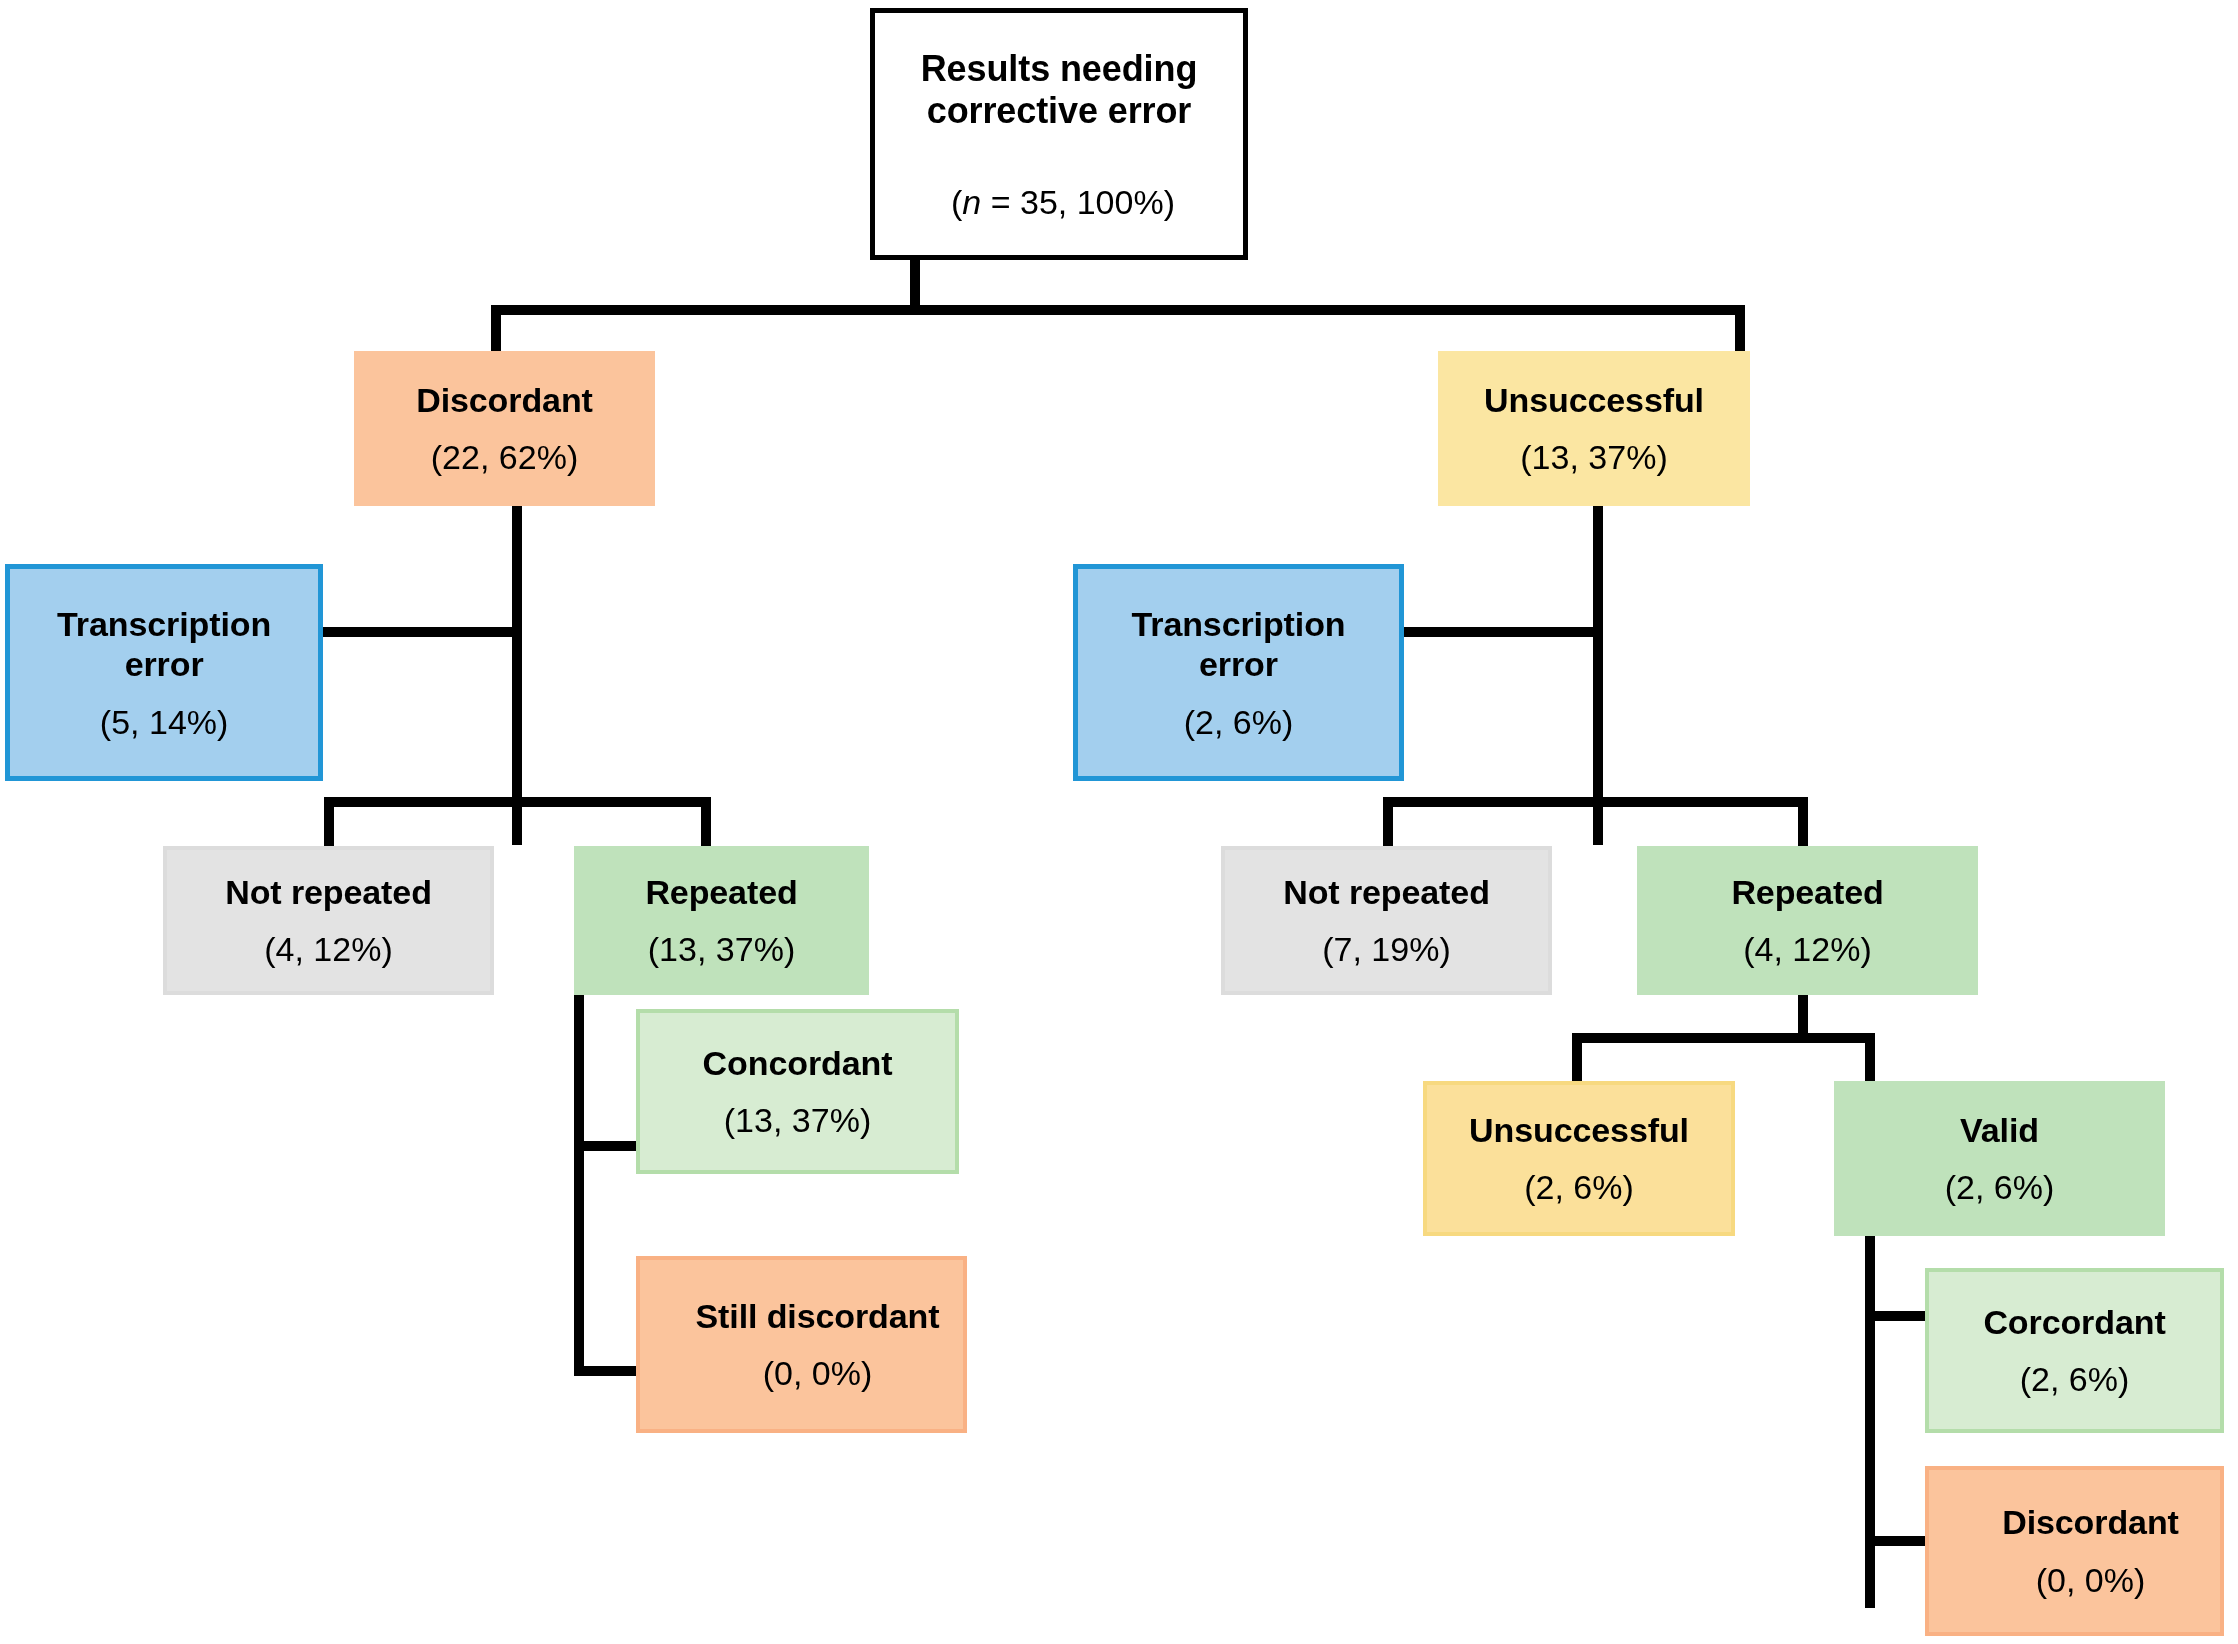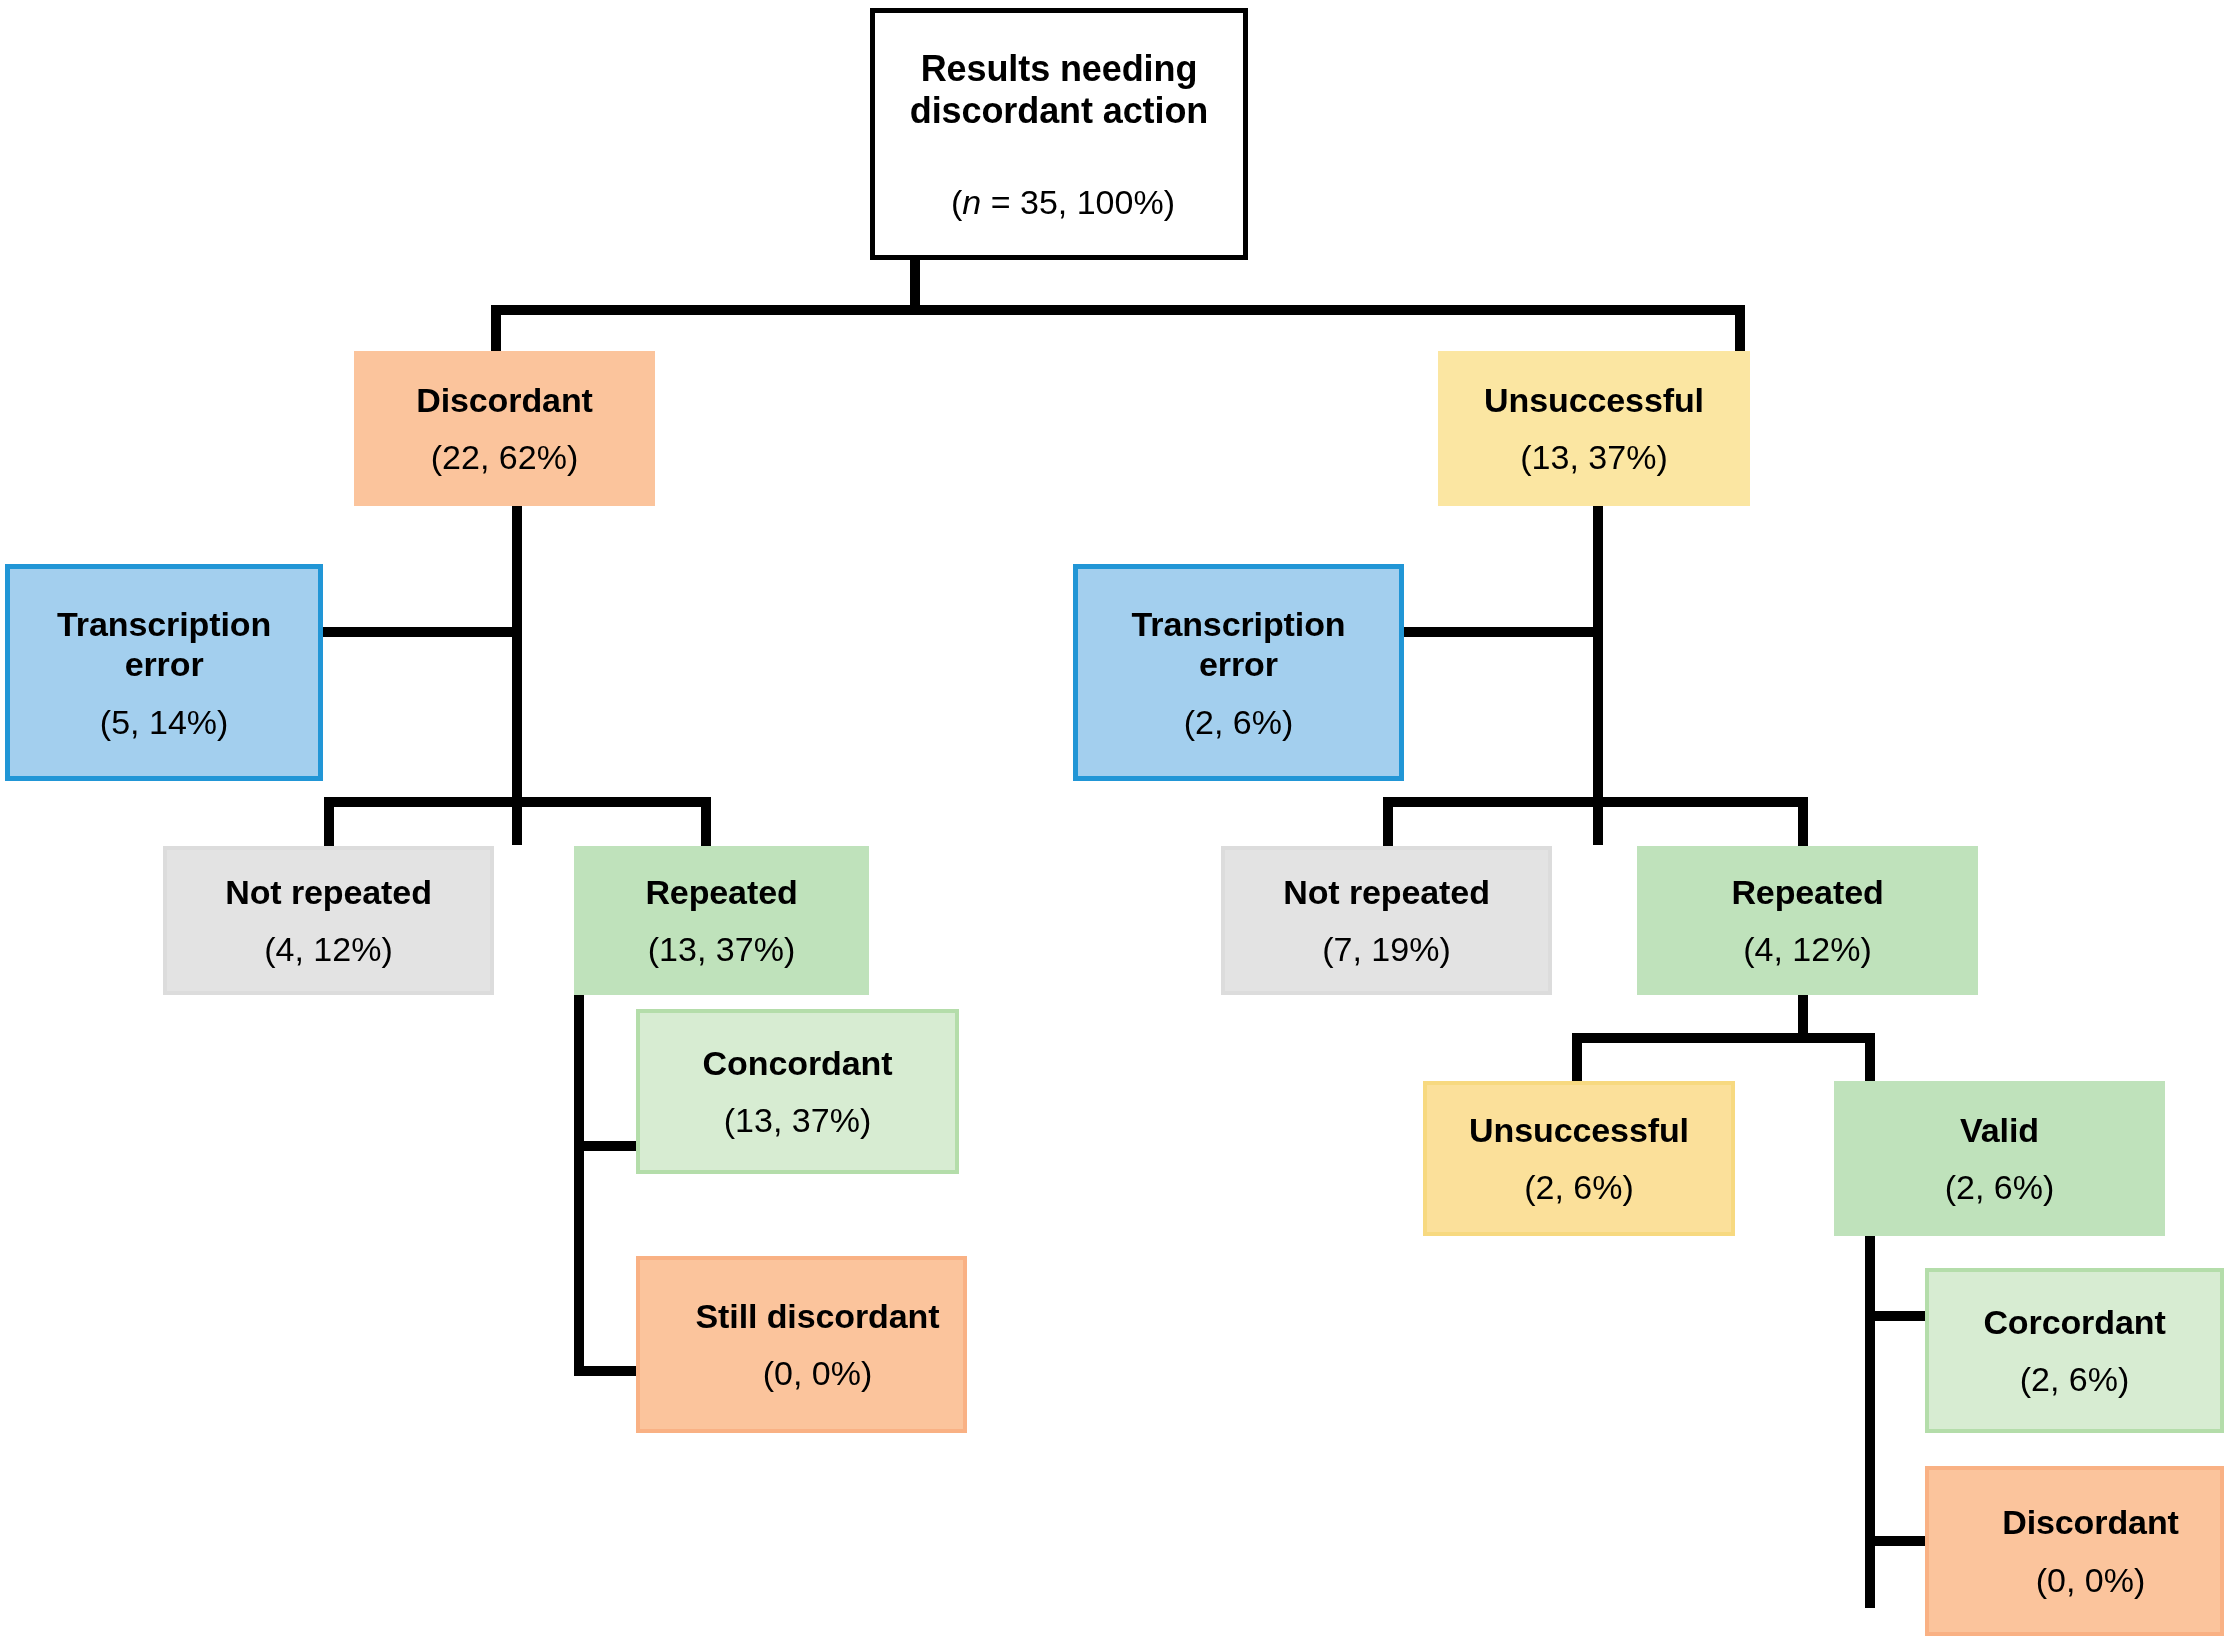--- a/index.html
+++ b/index.html
@@ -135,21 +135,21 @@
   <div class="ln" style="left:1572px; top:1033px; width:9.5px; height:52px;"></div>
   <div class="ln" style="left:1865px; top:1033px; width:9.5px; height:52px;"></div>
 
   <div class="ln" style="left:1865px; top:1227px; width:9.5px; height:381px;"></div>
   <div class="ln" style="left:1865px; top:1311px; width:87px; height:9.5px;"></div>
   <div class="ln" style="left:1865px; top:1536px; width:87px; height:9.5px;"></div>
 
   <div class="node n-root two-line" style="left:870px; top:8.3px; width:378px; height:252px;gap:28px;">
     <div class="title">
       <span>Results needing</span><br>
-      <span>discordant action</span>
+      <span>corrective error</span>
     </div>
     <div class="count">
       <span>(</span><span class="ital">n</span><span> = 35, 100%)</span>
     </div>
   </div>
 
   <div class="node n-orange" style="left:354px; top:351px; width:301px; height:155px;">
     <div class="title">Discordant</div>
     <div class="count">(22, 62%)</div>
   </div>

